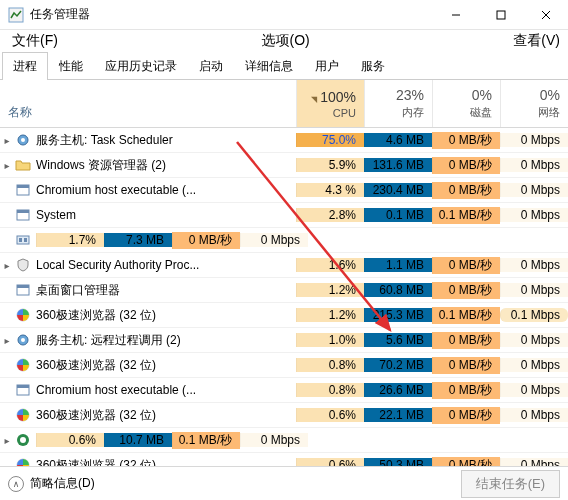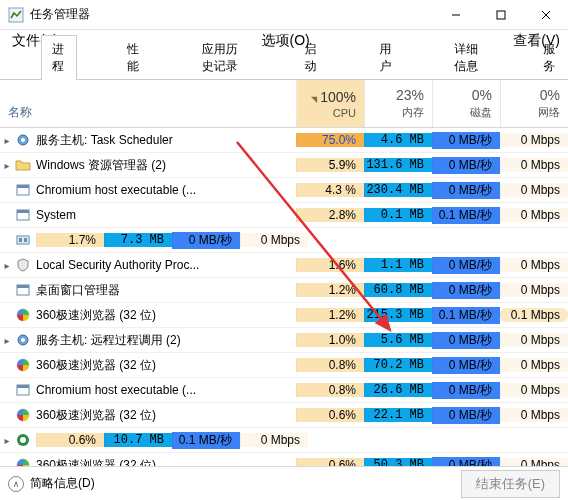--- a/index.html
+++ b/index.html
@@ -5,40 +5,40 @@
 * { margin: 0; padding: 0; box-sizing: border-box; font-family: "Microsoft YaHei", "Segoe UI", sans-serif; }
 body { width: 568px; height: 500px; overflow: hidden; background: #fff; font-size: 12px; color: #000; position: relative; }
 .titlebar { height: 30px; display: flex; align-items: center; padding-left: 8px; border-bottom: 1px solid #e5e5e5; }
 .titlebar .icon { width: 16px; height: 16px; margin-right: 6px; }
 .titlebar .title { flex: 1; font-size: 12px; }
 .winbtns { display: flex; }
 .winbtn { width: 45px; height: 30px; display: flex; align-items: center; justify-content: center; }
 .menubar { height: 22px; display: flex; align-items: center; padding-left: 4px; gap: 2px; font-size: 14px; justify-content: space-between; }
 .menuitem { padding: 2px 8px; }
 .tabbar { height: 28px; display: flex; align-items: flex-end; border-bottom: 1px solid #ccc; padding-left: 2px; font-size: 12px; }
-.tab { padding: 5px 10px; border: 1px solid transparent; border-bottom: none; position: relative; top: 1px; margin-left: 39px; }
+.tab { padding: 5px 10px; border: 1px solid transparent; border-bottom: none; position: relative; top: 1px; }
 .tab.active { border-color: #ccc; background: #fff; }
 .header-row { height: 48px; display: flex; border-bottom: 1px solid #d8d8d8; }
 .header-name { flex: 1; display: flex; align-items: flex-end; padding: 0 0 6px 8px; color: #4a6b8a; font-size: 12px; }
 .header-col { width: 68px; border-left: 1px solid #e8e8e8; display: flex; flex-direction: column; align-items: flex-end; justify-content: center; padding: 4px 8px 4px 0; }
 .header-col .pct { font-size: 14px; color: #555; }
 .header-col .lbl { font-size: 11px; color: #555; margin-top: 2px; }
 .header-col.sorted { background: #fbe2b3; }
 .header-col.sorted .pct { color: #333; }
 .header-col.sorted .caret { font-size: 8px; color: #8a6d3b; margin-right: 3px; }
 .rows { overflow: hidden; }
 .row { height: 25px; display: flex; align-items: center; border-bottom: 1px solid #f0f0f0; }
 .row .expander { width: 14px; text-align: center; color: #666; font-size: 10px; }
 .row .picon { width: 18px; height: 16px; margin-right: 4px; display: flex; align-items: center; justify-content: center; }
 .row .pname { flex: 1; white-space: nowrap; overflow: hidden; text-overflow: ellipsis; font-size: 12px; }
 .row .cell { width: 68px; text-align: right; padding-right: 8px; font-size: 12px; border-left: 1px solid rgba(0,0,0,0.03); }
 .row .cell.cpu { background: #fbe2b3; }
 .row .cell.cpu.hot { background: #f5b04c; color: #1d4ed8; }
-.row .cell.mem { background: #0ea5e9; font-family: Liberation Mono, monospace; }
-.row .cell.disk { background: #3b82f6; }
+.row .cell.mem { background: #0369a1; }
+.row .cell.disk { background: #fdba74; }
 .row .cell.net { background: #fdf7eb; }
 .row .cell.net.hi { background: #fbe9c4; border-radius: 6px; }
 .footer { position: absolute; bottom: 0; left: 0; right: 0; height: 34px; border-top: 1px solid #d8d8d8; display: flex; align-items: center; padding: 0 8px; background: #fff; }
 .footer .circ { width: 16px; height: 16px; border: 1px solid #888; border-radius: 50%; display: flex; align-items: center; justify-content: center; margin-right: 6px; font-size: 9px; color: #666; }
 .footer .endtask { margin-left: auto; padding: 4px 14px; border: 1px solid #ccc; background: #f5f5f5; color: #888; font-size: 13px; }
 .arrow { position: absolute; pointer-events: none; z-index: 50; }
 svg { display: block; }
 </style>
 </head>
 <body>
@@ -75,22 +75,22 @@
   <span class="menuitem">文件(F)</span>
   <span class="menuitem">选项(O)</span>
   <span class="menuitem">查看(V)</span>
 </div>
 
 <div class="tabbar" id="tabbar">
     <span class="tab active">进程</span>
     <span class="tab">性能</span>
     <span class="tab">应用历史记录</span>
     <span class="tab">启动</span>
+    <span class="tab">详细信息</span>
     <span class="tab">用户</span>
-    <span class="tab">详细信息</span>
     <span class="tab">服务</span>
   </div>
 
 <div class="header-row">
   <div class="header-name">名称</div>
   <div id="hcols" style="display: flex;">
       <div class="header-col sorted">
         <div class="pct"><span class="caret">◥</span>100%</div>
         <div class="lbl">CPU</div>
       </div>

